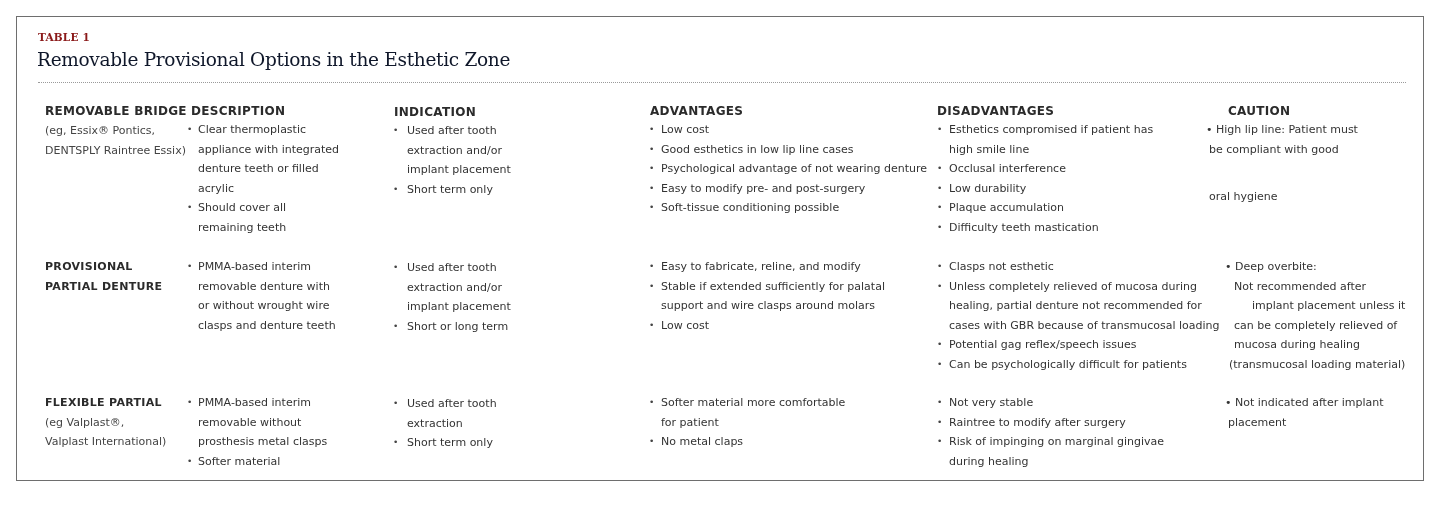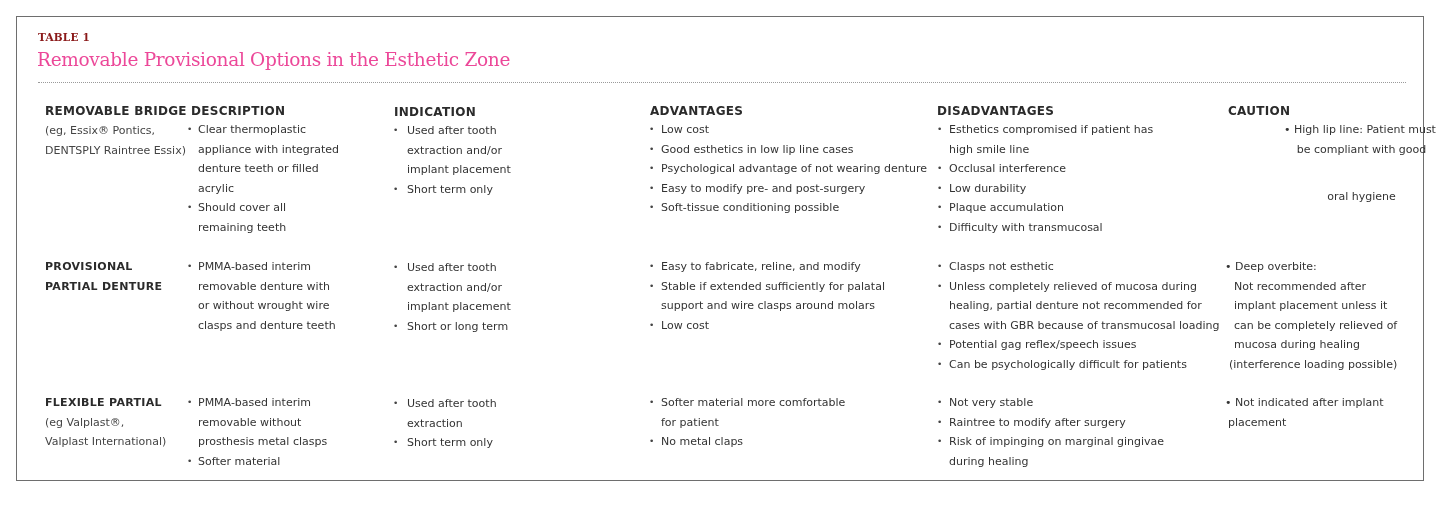--- a/index.html
+++ b/index.html
@@ -3,21 +3,21 @@
   <meta charset="utf-8">
   <style>
     html, body { margin: 0; padding: 0; background: #ffffff; }
     body { width: 1440px; height: 514px; position: relative; overflow: hidden;
       font-family: "DejaVu Sans", sans-serif; color: #2b2b2b; }
     .frame { position: absolute; left: 16px; top: 16px; width: 1408px; height: 465px;
       border: 1px solid #6e6e6e; box-sizing: border-box; }
     .table-label { position: absolute; left: 38px; top: 31px; font-family: "DejaVu Serif", serif;
       font-size: 10.5px; font-weight: bold; color: #8b1a1a; letter-spacing: 0.2px; }
     .title { position: absolute; left: 37px; top: 49px; font-family: "DejaVu Serif", serif;
-      font-size: 18.5px; color: #ec4899; white-space: nowrap; letter-spacing: -0.3px; }
+      font-size: 18.5px; color: #0f172a; white-space: nowrap; letter-spacing: -0.3px; }
     .divider { position: absolute; left: 38px; top: 82px; width: 1368px; height: 0;
       border-top: 1px dotted #9a9a9a; }
     .cell { position: absolute; font-size: 11px; line-height: 19.5px; color: #333; }
     .hdr { position: absolute; font-size: 12px; font-weight: bold; letter-spacing: 0.3px; color: #2b2b2b; top: 104px; white-space: nowrap; }
     .rowname { font-size: 11px; font-weight: bold; letter-spacing: 0.3px; color: #2b2b2b; line-height: 19.5px; }
     .rowsub { font-size: 11px; color: #444; line-height: 19.5px; }
     ul { list-style: none; margin: 0; padding: 0; }
     li { position: relative; padding-left: 12px; white-space: nowrap; }
     li::before { content: "\2022"; position: absolute; left: 0; top: 0; font-size: 9px; color: #444; }
     .wide li { padding-left: 11px; }
@@ -100,25 +100,25 @@
         <li>
           <span class="line">Occlusal interference</span>
         </li>
         <li>
           <span class="line">Low durability</span>
         </li>
         <li>
           <span class="line">Plaque accumulation</span>
         </li>
         <li>
-          <span class="line">Difficulty with transmucosal</span>
-        </li>
-      </ul>
-    </div>
-    <div class="cell" style="left: 1284px; top: 120px; text-align: center;">
+          <span class="line">Difficulty teeth mastication</span>
+        </li>
+      </ul>
+    </div>
+    <div class="cell" style="left: 1206px; top: 120px;">
       <span class="line">• High lip line: Patient must</span>
       <span class="line" style="padding-left: 3px;">be compliant with good</span>
       <span class="line" style="padding-left: 3px; margin-top: 28px;">oral hygiene</span>
     </div>
     <div class="cell" style="left: 45px; top: 257px;">
       <div class="rowname">PROVISIONAL</div>
       <div class="rowname">PARTIAL DENTURE</div>
     </div>
     <div class="cell wide" style="left: 187px; top: 257px;">
       <ul>
@@ -170,24 +170,24 @@
           <span class="line">Potential gag reflex/speech issues</span>
         </li>
         <li>
           <span class="line">Can be psychologically difficult for patients</span>
         </li>
       </ul>
     </div>
     <div class="cell" style="left: 1225px; top: 257px;">
       <span class="line">• Deep overbite:</span>
       <span class="line" style="padding-left: 9px;">Not recommended after</span>
-      <span class="line" style="padding-left: 9px;">implant placement unless it</span>
+      <span class="line" style="padding-left: 9px; text-align: right;">implant placement unless it</span>
       <span class="line" style="padding-left: 9px;">can be completely relieved of</span>
       <span class="line" style="padding-left: 9px;">mucosa during healing</span>
-      <span class="line" style="padding-left: 4px;">(interference loading possible)</span>
+      <span class="line" style="padding-left: 4px;">(transmucosal loading material)</span>
     </div>
     <div class="cell" style="left: 45px; top: 393px;">
       <div class="rowname">FLEXIBLE PARTIAL</div>
       <div class="rowsub">(eg Valplast®,</div>
       <div class="rowsub">Valplast International)</div>
     </div>
     <div class="cell wide" style="left: 187px; top: 393px;">
       <ul>
         <li>
           <span class="line">PMMA-based interim</span>

